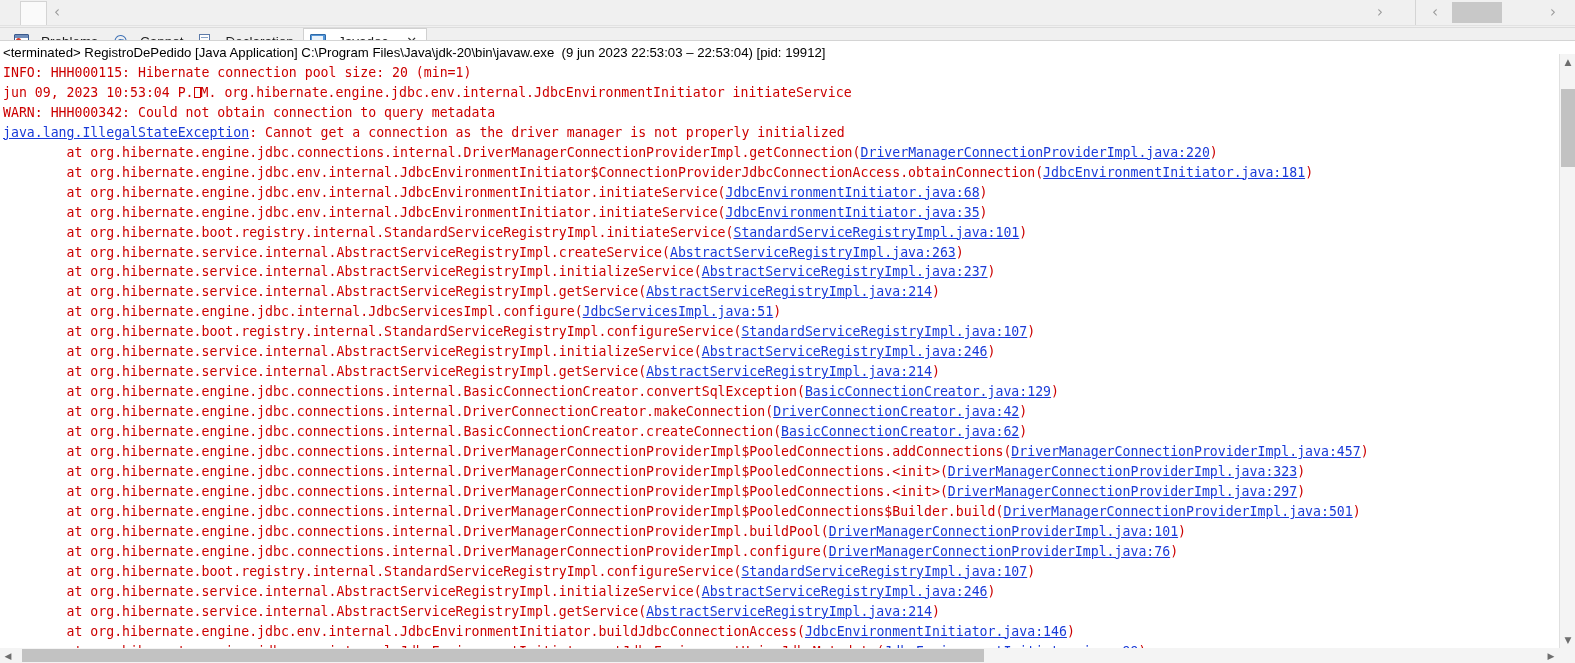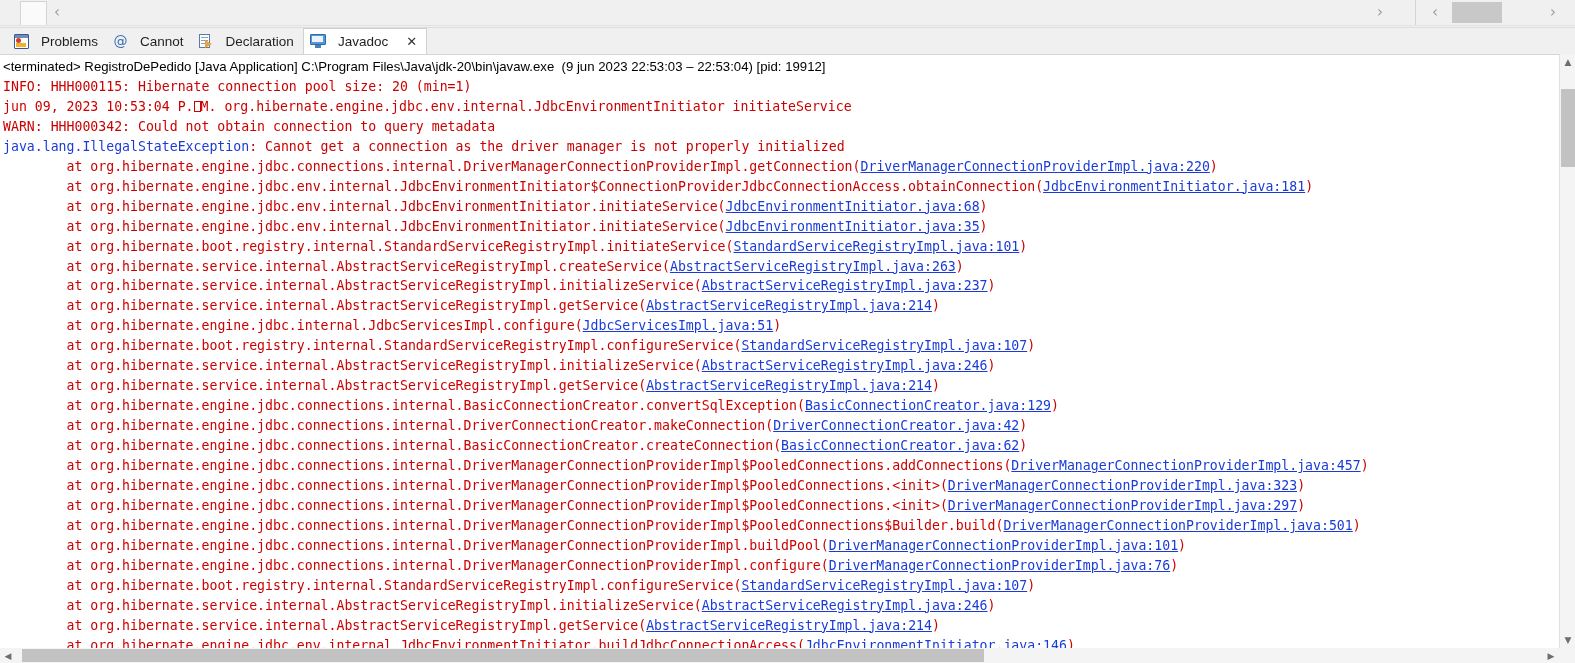--- a/index.html
+++ b/index.html
@@ -308,21 +308,21 @@
     color: #d6a520; font-size: 11px; line-height: 1;
     font-family: "DejaVu Sans", sans-serif;
   }
 
   
   .g-min { width: 12px; height: 4px; background: #5a5a5a; border-radius: 1px; }
   .g-max { width: 13px; height: 13px; border: 2px solid #5a5a5a; }
 
   
   .console {
-    position: absolute; top: 54px; left: 0;
+    position: absolute; top: 40px; left: 0;
     width: 1575px; height: 609px;
     background: #ffffff;
     border-top: 1px solid #d4d4d4;
     overflow: hidden;
   }
   .console-text {
     position: absolute; top: 2px; left: 3px;
     font-family: "DejaVu Sans Mono", monospace;
     font-size: 13.2px;
     line-height: 19.95px;
@@ -335,20 +335,21 @@
     font-size: 13.2px;
   }
   .ln-red { color: #cc0000; }
   .lnk {
     color: #1a3bd8;
     text-decoration: underline;
     cursor: pointer;
   }
   .lnk-exc {
     color: #1a3bd8;
+    text-decoration: underline;
     cursor: pointer;
   }
   .glyph-box {
     display: inline-block;
     width: 7px; height: 11px;
     border: 1px solid #cc0000;
     position: relative;
     vertical-align: -1px;
     font-size: 8px;
     line-height: 11px;

